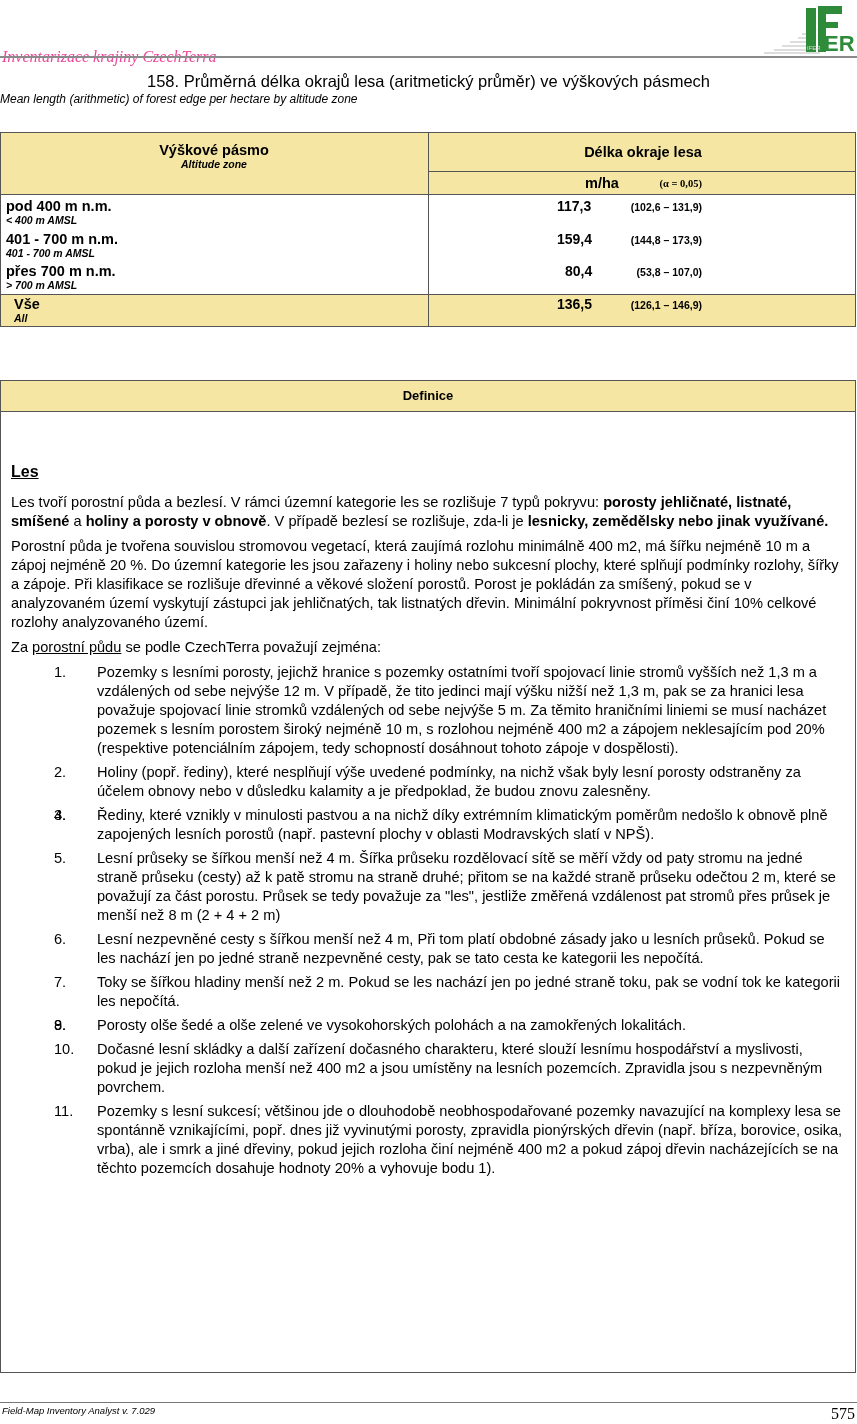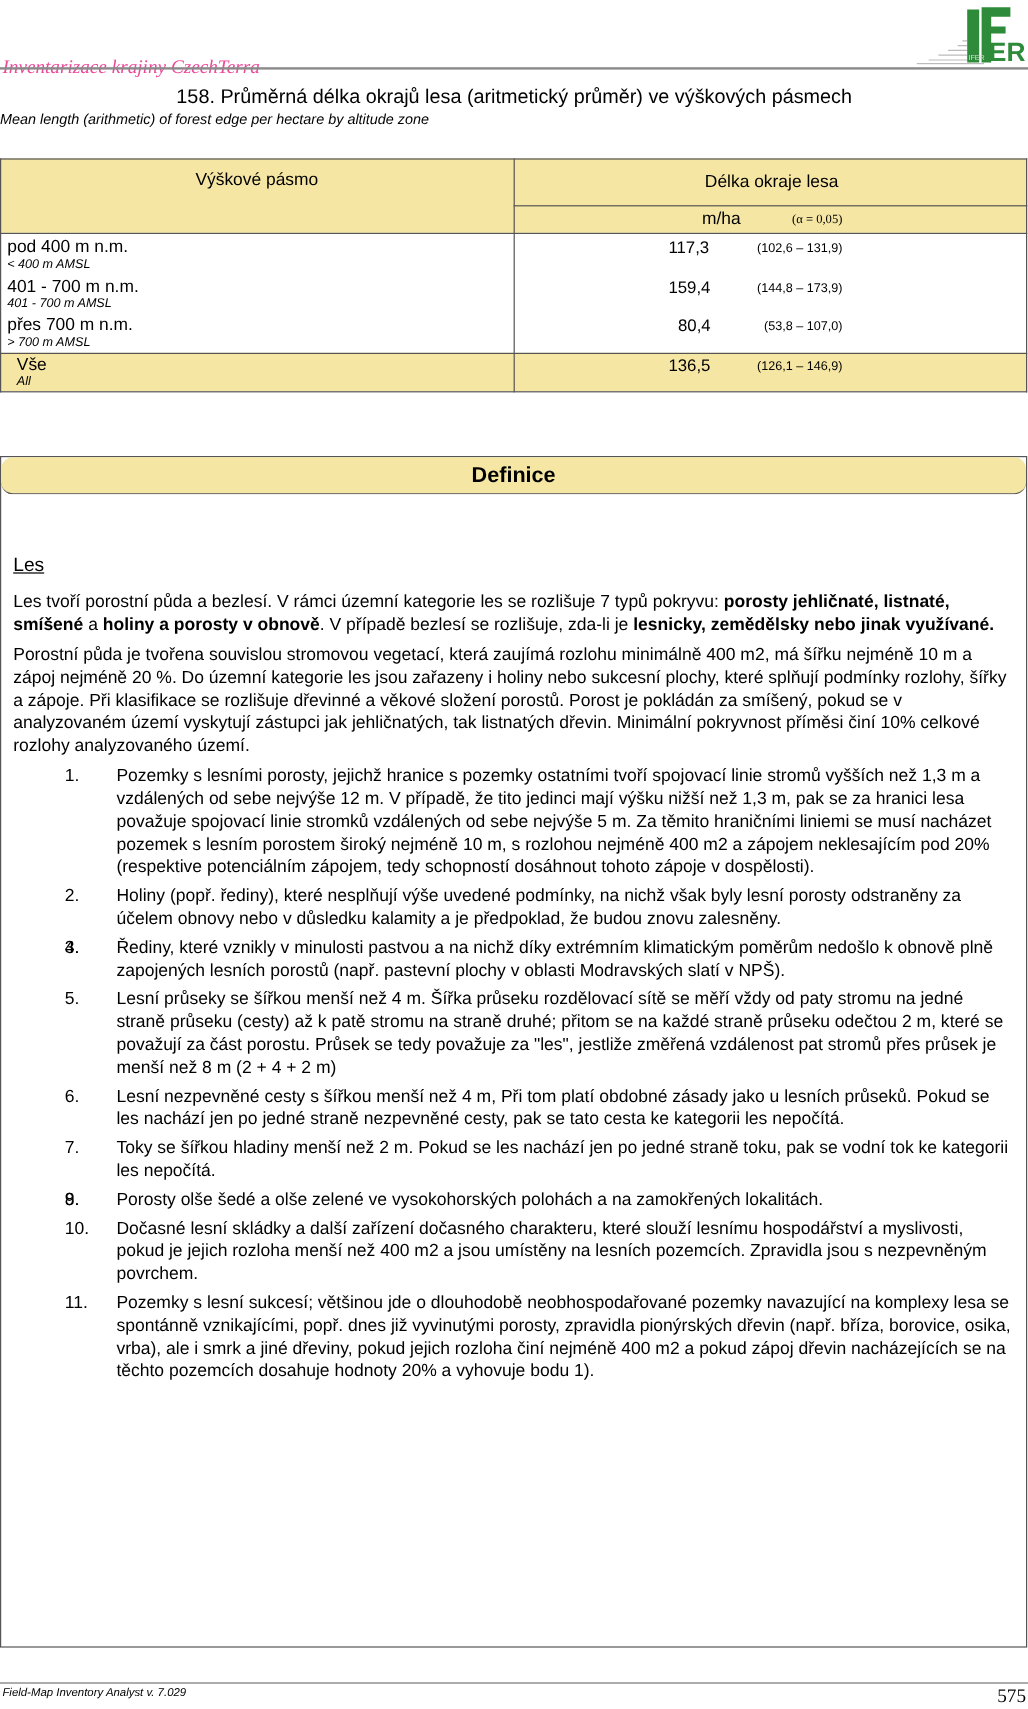--- a/index.html
+++ b/index.html
@@ -5,35 +5,35 @@
   html, body { margin: 0; padding: 0; background: #ffffff; }
   body { width: 857px; height: 1424px; position: relative; overflow: hidden;
          font-family: "Liberation Sans", sans-serif; color: #000; }
   .hdr-title { position: absolute; left: 2px; top: 34px; font-family: "Liberation Serif", serif;
                font-style: italic; font-size: 16px; color: #ec4899; margin-top: 14px; }
   .hdr-line { position: absolute; left: 0; top: 56px; width: 857px; height: 2px; background: #8a8a8a; }
   .logo { position: absolute; left: 760px; top: 2px; width: 94px; height: 52px; }
   .title { position: absolute; left: 0; width: 857px; top: 72px; text-align: center; font-size: 16.5px; }
   .subtitle { position: absolute; left: 0; width: 857px; top: 92px; text-align: left;
               font-size: 12px; font-style: italic; }
-  .tbl { position: absolute; left: 0; top: 132px; width: 708px; height: 194px; }
+  .tbl { position: absolute; left: 0; top: 132px; width: 708px; height: 194px; font-weight: bold; }
   .cell { position: absolute; box-sizing: border-box; }
   .y { background: #f5e6a4; }
   .bline { position: absolute; background: #555; }
   .main { font-size: 14.5px; }
   .sub { font-size: 10.5px; font-style: italic; }
   .num { font-size: 14px; position: absolute; }
   .ci { font-size: 10.5px; position: absolute; right: 6px; }
   .def { position: absolute; left: 0; top: 380px; width: 856px; height: 993px; box-sizing: border-box;
          border: 1px solid #555; }
   .def-head { height: 30px; background: #f5e6a4; border-bottom: 1px solid #555; text-align: center;
-              line-height: 30px; font-size: 18px; font-weight: bold; border-radius: 10px; }
+              line-height: 30px; font-size: 13px; font-weight: bold; }
   .def-body { padding: 0 10px; font-size: 14.6px; line-height: 19px; }
   .def-body p { margin: 0 0 6px 0; }
-  .les { text-decoration: underline; font-weight: normal; font-size: 16px; margin: 50px 0 12px 0; display: block; }
+  .les { text-decoration: underline; font-weight: bold; font-size: 16px; margin: 50px 0 12px 0; display: block; }
   .u { text-decoration: underline; }
   ol.list { list-style: none; margin: 0; padding: 0; }
   ol.list li { position: relative; padding-left: 86px; margin-bottom: 5px; }
   ol.list li .n { position: absolute; left: 43px; top: 0; }
   .foot-line { position: absolute; left: 0; top: 1402px; width: 857px; height: 1px; background: #777; }
   .foot-l { position: absolute; left: 2px; top: 1405px; font-size: 9.5px; font-style: italic; }
   .foot-r { position: absolute; right: 2px; top: 1405px; font-size: 16px; font-family: "Liberation Serif", serif; }
 </style>
 </head>
 <body>
@@ -56,20 +56,21 @@
 <div class="hdr-line"></div>
 
 <div class="title">158. Průměrná délka okrajů lesa (aritmetický průměr) ve výškových pásmech</div>
 <div class="subtitle">Mean length (arithmetic) of forest edge per hectare by altitude zone</div>
 
 <div class="tbl">
 
   <div class="cell y" style="left:0;top:0;width:856px;height:62px;"></div>
   <div class="cell" style="left:0;top:10px;width:428px;text-align:center;">
     <div class="main">Výškové pásmo</div>
+    <div class="sub">Altitude zone</div>
   </div>
   <div class="cell main" style="left:430px;top:12px;width:426px;text-align:center;">Délka okraje lesa</div>
   <div class="cell main" style="left:585px;top:43px;">m/ha</div>
   <div class="cell" style="right:6px;top:46px;font-size:10.5px;font-family:'Liberation Serif',serif;">(α = 0,05)</div>
 
   <div class="cell" style="left:6px;top:66px;">
     <div class="main">pod 400 m n.m.</div>
     <div class="sub">&lt; 400 m AMSL</div>
   </div>
   <div class="num" style="left:557px;top:66px;">117,3</div>
@@ -106,20 +107,21 @@
   <div class="bline" style="left:0;top:62px;width:856px;height:1px;"></div>
   <div class="bline" style="left:0;top:162px;width:856px;height:1px;"></div>
 </div>
 
 <div class="def">
   <div class="def-head">Definice</div>
   <div class="def-body">
     <span class="les">Les</span>
     <p><span>Les tvoří porostní půda a bezlesí. V rámci územní kategorie les se rozlišuje 7 typů pokryvu: </span><b>porosty jehličnaté, listnaté, smíšené</b><span> a </span><b>holiny a porosty v obnově</b><span>. V případě bezlesí se rozlišuje, zda-li je </span><b>lesnicky, zemědělsky nebo jinak využívané.</b></p>
     <p>Porostní půda je tvořena souvislou stromovou vegetací, která zaujímá rozlohu minimálně 400 m2, má šířku nejméně 10 m a zápoj nejméně 20 %. Do územní kategorie les jsou zařazeny i holiny nebo sukcesní plochy, které splňují podmínky rozlohy, šířky a zápoje. Při klasifikace se rozlišuje dřevinné a věkové složení porostů. Porost je pokládán za smíšený, pokud se v analyzovaném území vyskytují zástupci jak jehličnatých, tak listnatých dřevin. Minimální pokryvnost příměsi činí 10% celkové rozlohy analyzovaného území.</p>
+    <p><span>Za </span><span class="u">porostní půdu</span><span> se podle CzechTerra považují zejména:</span></p>
     <ol class="list" id="items">
         <li><span class="n">1.</span><span>Pozemky s lesními porosty, jejichž hranice s pozemky ostatními tvoří spojovací linie stromů vyšších než 1,3 m a vzdálených od sebe nejvýše 12 m. V případě, že tito jedinci mají výšku nižší než 1,3 m, pak se za hranici lesa považuje spojovací linie stromků vzdálených od sebe nejvýše 5 m. Za těmito hraničními liniemi se musí nacházet pozemek s lesním porostem široký nejméně 10 m, s rozlohou nejméně 400 m2 a zápojem neklesajícím pod 20% (respektive potenciálním zápojem, tedy schopností dosáhnout tohoto zápoje v dospělosti).</span></li>
         <li><span class="n">2.</span><span>Holiny (popř. řediny), které nesplňují výše uvedené podmínky, na nichž však byly lesní porosty odstraněny za účelem obnovy nebo v důsledku kalamity a je předpoklad, že budou znovu zalesněny.</span></li>
         <li><span class="n">3.</span></li>
         <li><span class="n">4.</span><span>Řediny, které vznikly v minulosti pastvou a na nichž díky extrémním klimatickým poměrům nedošlo k obnově plně zapojených lesních porostů (např. pastevní plochy v oblasti Modravských slatí v NPŠ).</span></li>
         <li><span class="n">5.</span><span>Lesní průseky se šířkou menší než 4 m. Šířka průseku rozdělovací sítě se měří vždy od paty stromu na jedné straně průseku (cesty) až k patě stromu na straně druhé; přitom se na každé straně průseku odečtou 2 m, které se považují za část porostu. Průsek se tedy považuje za "les", jestliže změřená vzdálenost pat stromů přes průsek je menší než 8 m (2 + 4 + 2 m)</span></li>
         <li><span class="n">6.</span><span>Lesní nezpevněné cesty s šířkou menší než 4 m, Při tom platí obdobné zásady jako u lesních průseků. Pokud se les nachází jen po jedné straně nezpevněné cesty, pak se tato cesta ke kategorii les nepočítá.</span></li>
         <li><span class="n">7.</span><span>Toky se šířkou hladiny menší než 2 m. Pokud se les nachází jen po jedné straně toku, pak se vodní tok ke kategorii les nepočítá.</span></li>
         <li><span class="n">8.</span></li>
         <li><span class="n">9.</span><span>Porosty olše šedé a olše zelené ve vysokohorských polohách a na zamokřených lokalitách.</span></li>

